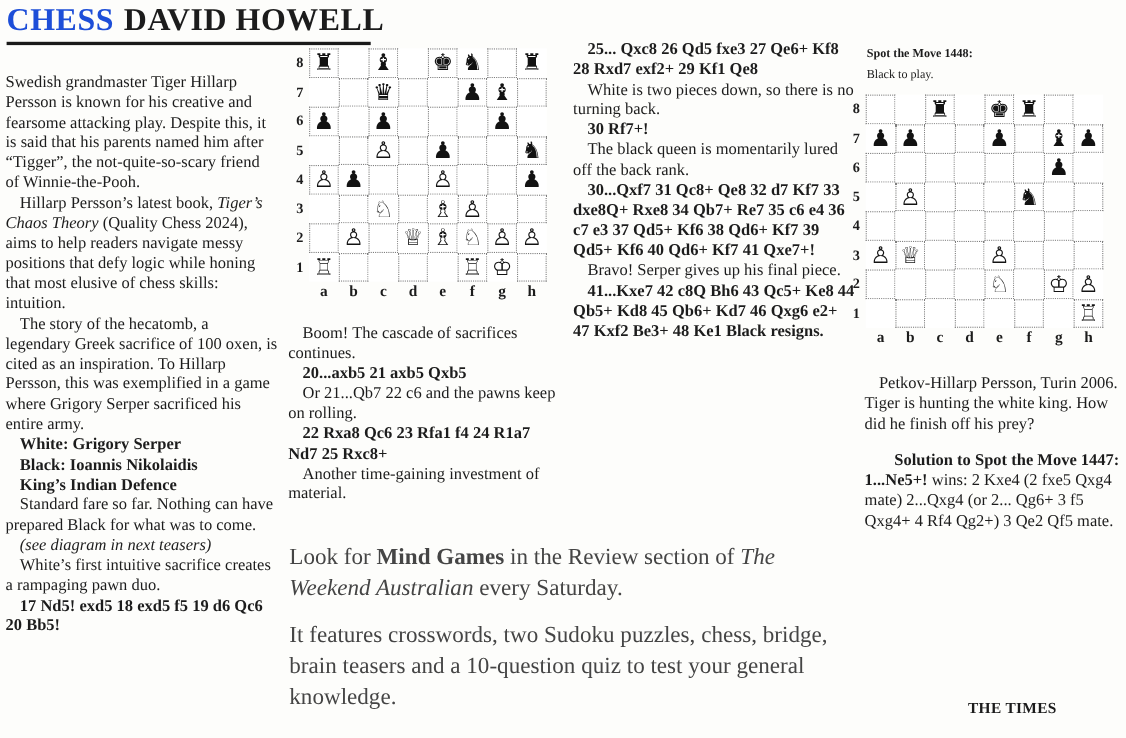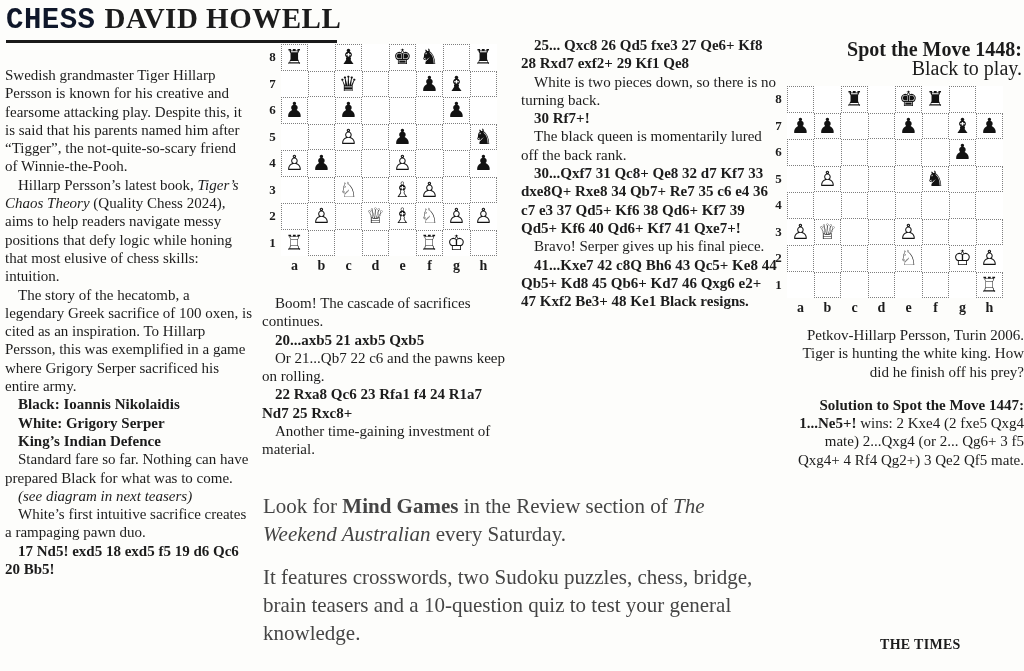--- a/index.html
+++ b/index.html
@@ -5,34 +5,34 @@
   html,body{margin:0;padding:0;}
   body{
     width:1024px;height:671px;position:relative;overflow:hidden;
     background:#fdfdfb;color:#1c1c1c;
     font-family:"Liberation Serif", serif;
   }
   .abs{position:absolute;}
   
   #masthead{left:6px;top:2px;width:331px;border-bottom:3px solid #1a1a1a;padding-bottom:3px;
     font-size:29px;font-weight:bold;letter-spacing:.5px;white-space:nowrap;}
-  #masthead .kicker{color:#0f172a;margin-right:9px;font-family:Liberation Mono, monospace;}
+  #masthead .kicker{color:#1d4ed8;margin-right:9px;}
   
   .col p.para{margin:0;font-size:15px;line-height:18.3px;}
   .ind{text-indent:13px;}
   .ind2{text-indent:27px;}
   .gap{margin-top:15px !important;}
   .b{font-weight:bold;}
   .i{font-style:italic;}
   #col1{left:5px;top:46px;width:247px;margin-top:20px;}
   #col2-text{left:262px;top:294px;width:250px;}
   #col3{left:521px;top:36px;width:256px;}
-  #col4-head{left:788px;top:40px;width:234px;font-size:20px;line-height:18.5px;text-align:right;}
+  #col4-head{left:788px;top:40px;width:234px;font-size:11px;line-height:18.5px;}
   #col4-head .t{font-weight:bold;}
-  #col4-text{left:786px;top:326px;width:238px;text-align:right;}
+  #col4-text{left:786px;top:340px;width:238px;}
   
   .board{display:block;}
   #board1{left:264px;top:44px;}
   #board2{left:770px;top:86px;}
   .brow{display:flex;}
   .rlab{width:17px;display:flex;align-items:center;justify-content:center;
     font-weight:bold;font-size:13px;font-family:"Liberation Serif", serif;}
   .sq{width:27px;height:26.5px;box-sizing:border-box;display:flex;align-items:center;justify-content:center;
     font-family:"DejaVu Sans", sans-serif;font-size:21px;color:#121212;background:#fff;}
   .lt{border:1px dotted #7e7e7e;}
@@ -49,22 +49,22 @@
 <body>
 
 <div id="masthead" class="abs">
   <span class="kicker">CHESS</span><span class="author">DAVID HOWELL</span>
 </div>
 
 <div id="col1" class="abs col">
     <p class="para"><span>Swedish grandmaster Tiger Hillarp Persson is known for his creative and fearsome attacking play. Despite this, it is said that his parents named him after “Tigger”, the not-quite-so-scary friend of Winnie-the-Pooh.</span></p>
     <p class="para ind"><span>Hillarp Persson’s latest book, </span><span class="i">Tiger’s Chaos Theory</span><span> (Quality Chess 2024), aims to help readers navigate messy positions that defy logic while honing that most elusive of chess skills: intuition.</span></p>
     <p class="para ind"><span>The story of the hecatomb, a legendary Greek sacrifice of 100 oxen, is cited as an inspiration. To Hillarp Persson, this was exemplified in a game where Grigory Serper sacrificed his entire army.</span></p>
+    <p class="para ind"><span class="b">White: Grigory Serper</span></p>
     <p class="para ind"><span class="b">Black: Ioannis Nikolaidis</span></p>
-    <p class="para ind"><span class="b">White: Grigory Serper</span></p>
     <p class="para ind"><span class="b">King’s Indian Defence</span></p>
     <p class="para ind"><span>Standard fare so far. Nothing can have prepared Black for what was to come.</span></p>
     <p class="para ind"><span class="i">(see diagram in next teasers)</span></p>
     <p class="para ind"><span>White’s first intuitive sacrifice creates a rampaging pawn duo.</span></p>
     <p class="para ind"><span class="b">17 Nd5! exd5 18 exd5 f5 19 d6 Qc6 20 Bb5!</span></p>
   </div>
 
 <div id="board1" class="abs board">
     <div class="brow">
       <div class="rlab">8</div>

